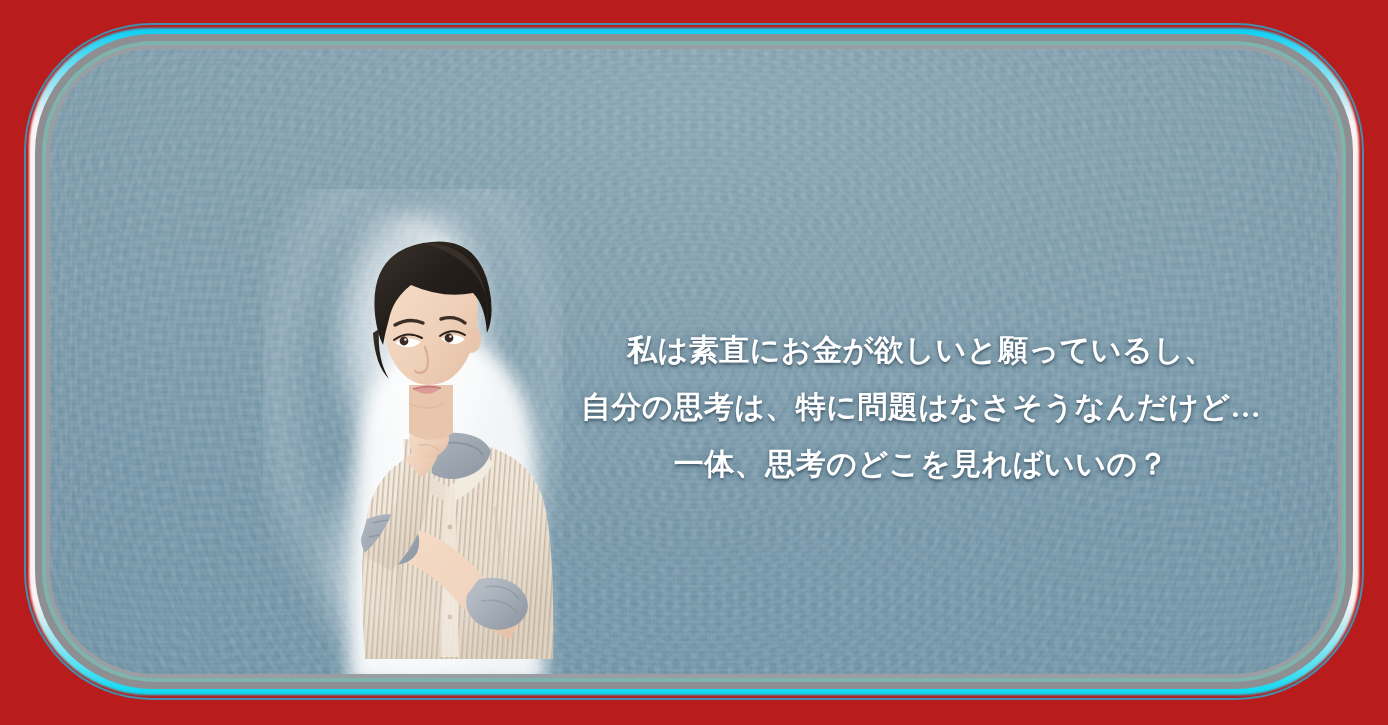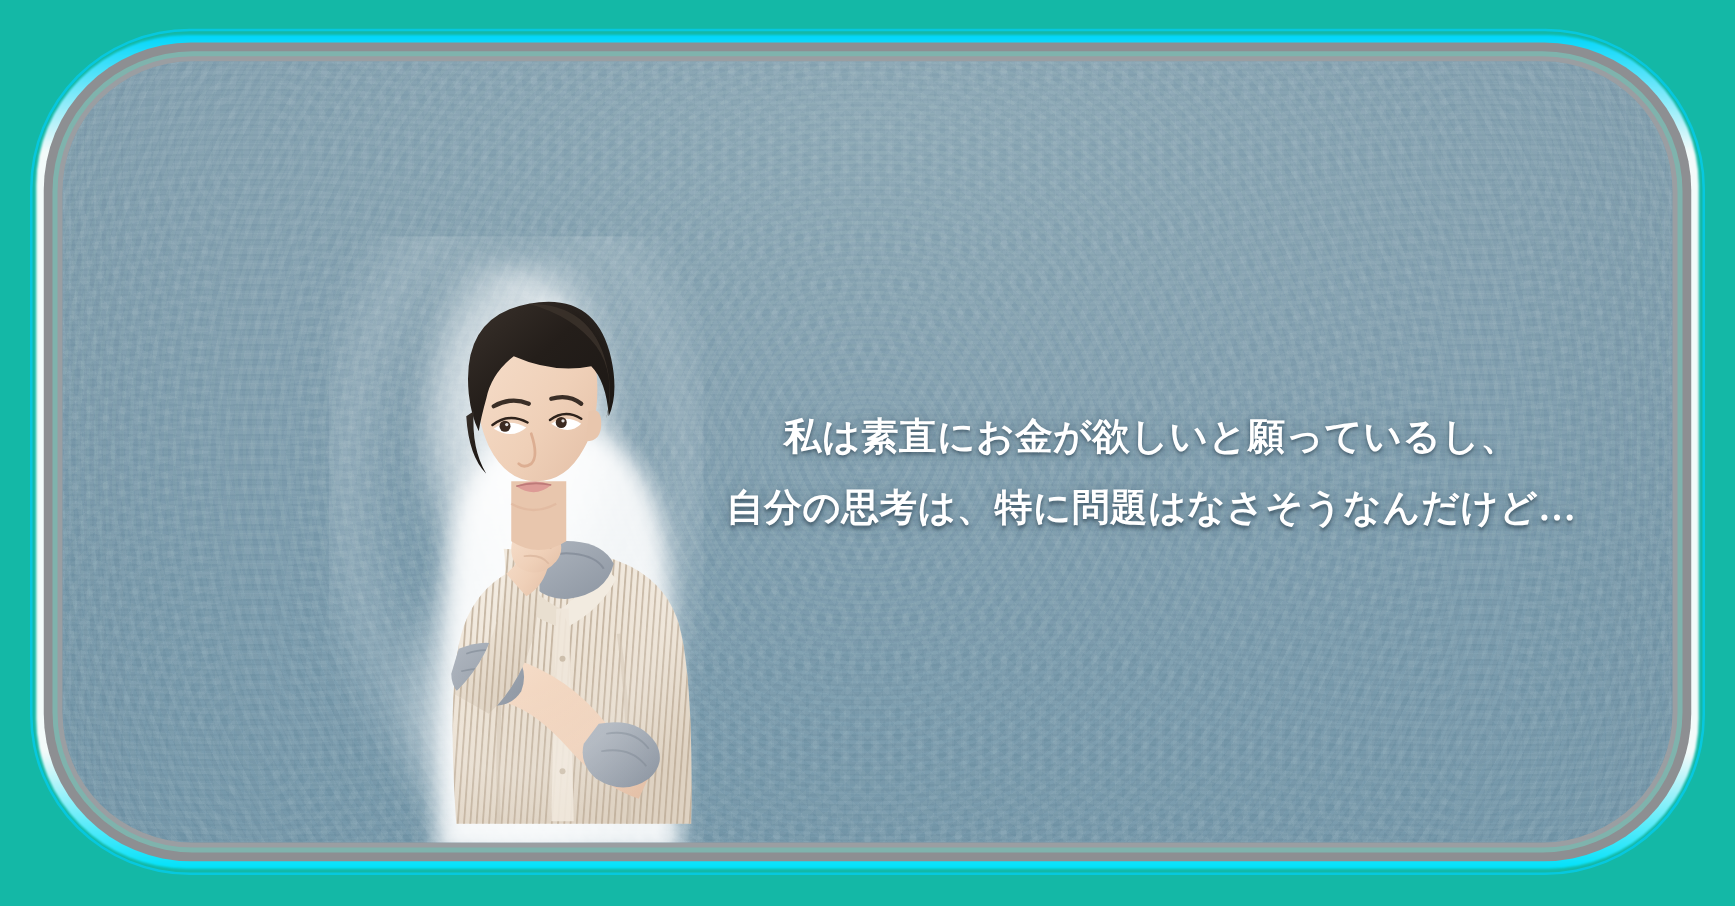--- a/index.html
+++ b/index.html
@@ -3,21 +3,21 @@
 <meta charset="utf-8">
 <style>
   * { margin:0; padding:0; box-sizing:border-box; }
   html, body {
     width:1388px; height:725px;
     background:#000;
     overflow:hidden;
     font-family:"Liberation Serif", serif;
   }
 
-  #stage { position:relative; width:1388px; height:725px; background:#14b8a6; }
+  #stage { position:relative; width:1388px; height:725px; background:#b91c1c; }
 
   
   .card-wrap{
     position:absolute;
     left:33px; top:32px;
     width:1322px; height:659px;
   }
 
   
   .card-glow{
@@ -279,18 +279,19 @@
             <path d="M146 214 q18 10 36 0" stroke="#e0b79c" stroke-width="2" fill="none" opacity=".7"></path>
           </g>
 
           <rect x="0" y="0" width="300" height="505" fill="url(#glowG)" opacity=".25"></rect>
         </svg>
       </div>
 
       <div class="quote">
         <span class="line l1">私は素直にお金が欲しいと願っているし、</span>
         <span class="line l2">自分の思考は、特に問題はなさそうなんだけど…</span>
+        <span class="line l3">一体、思考のどこを見ればいいの？</span>
       </div>
 
     </div>
   </div>
 
 </div>
 
 </body></html>

